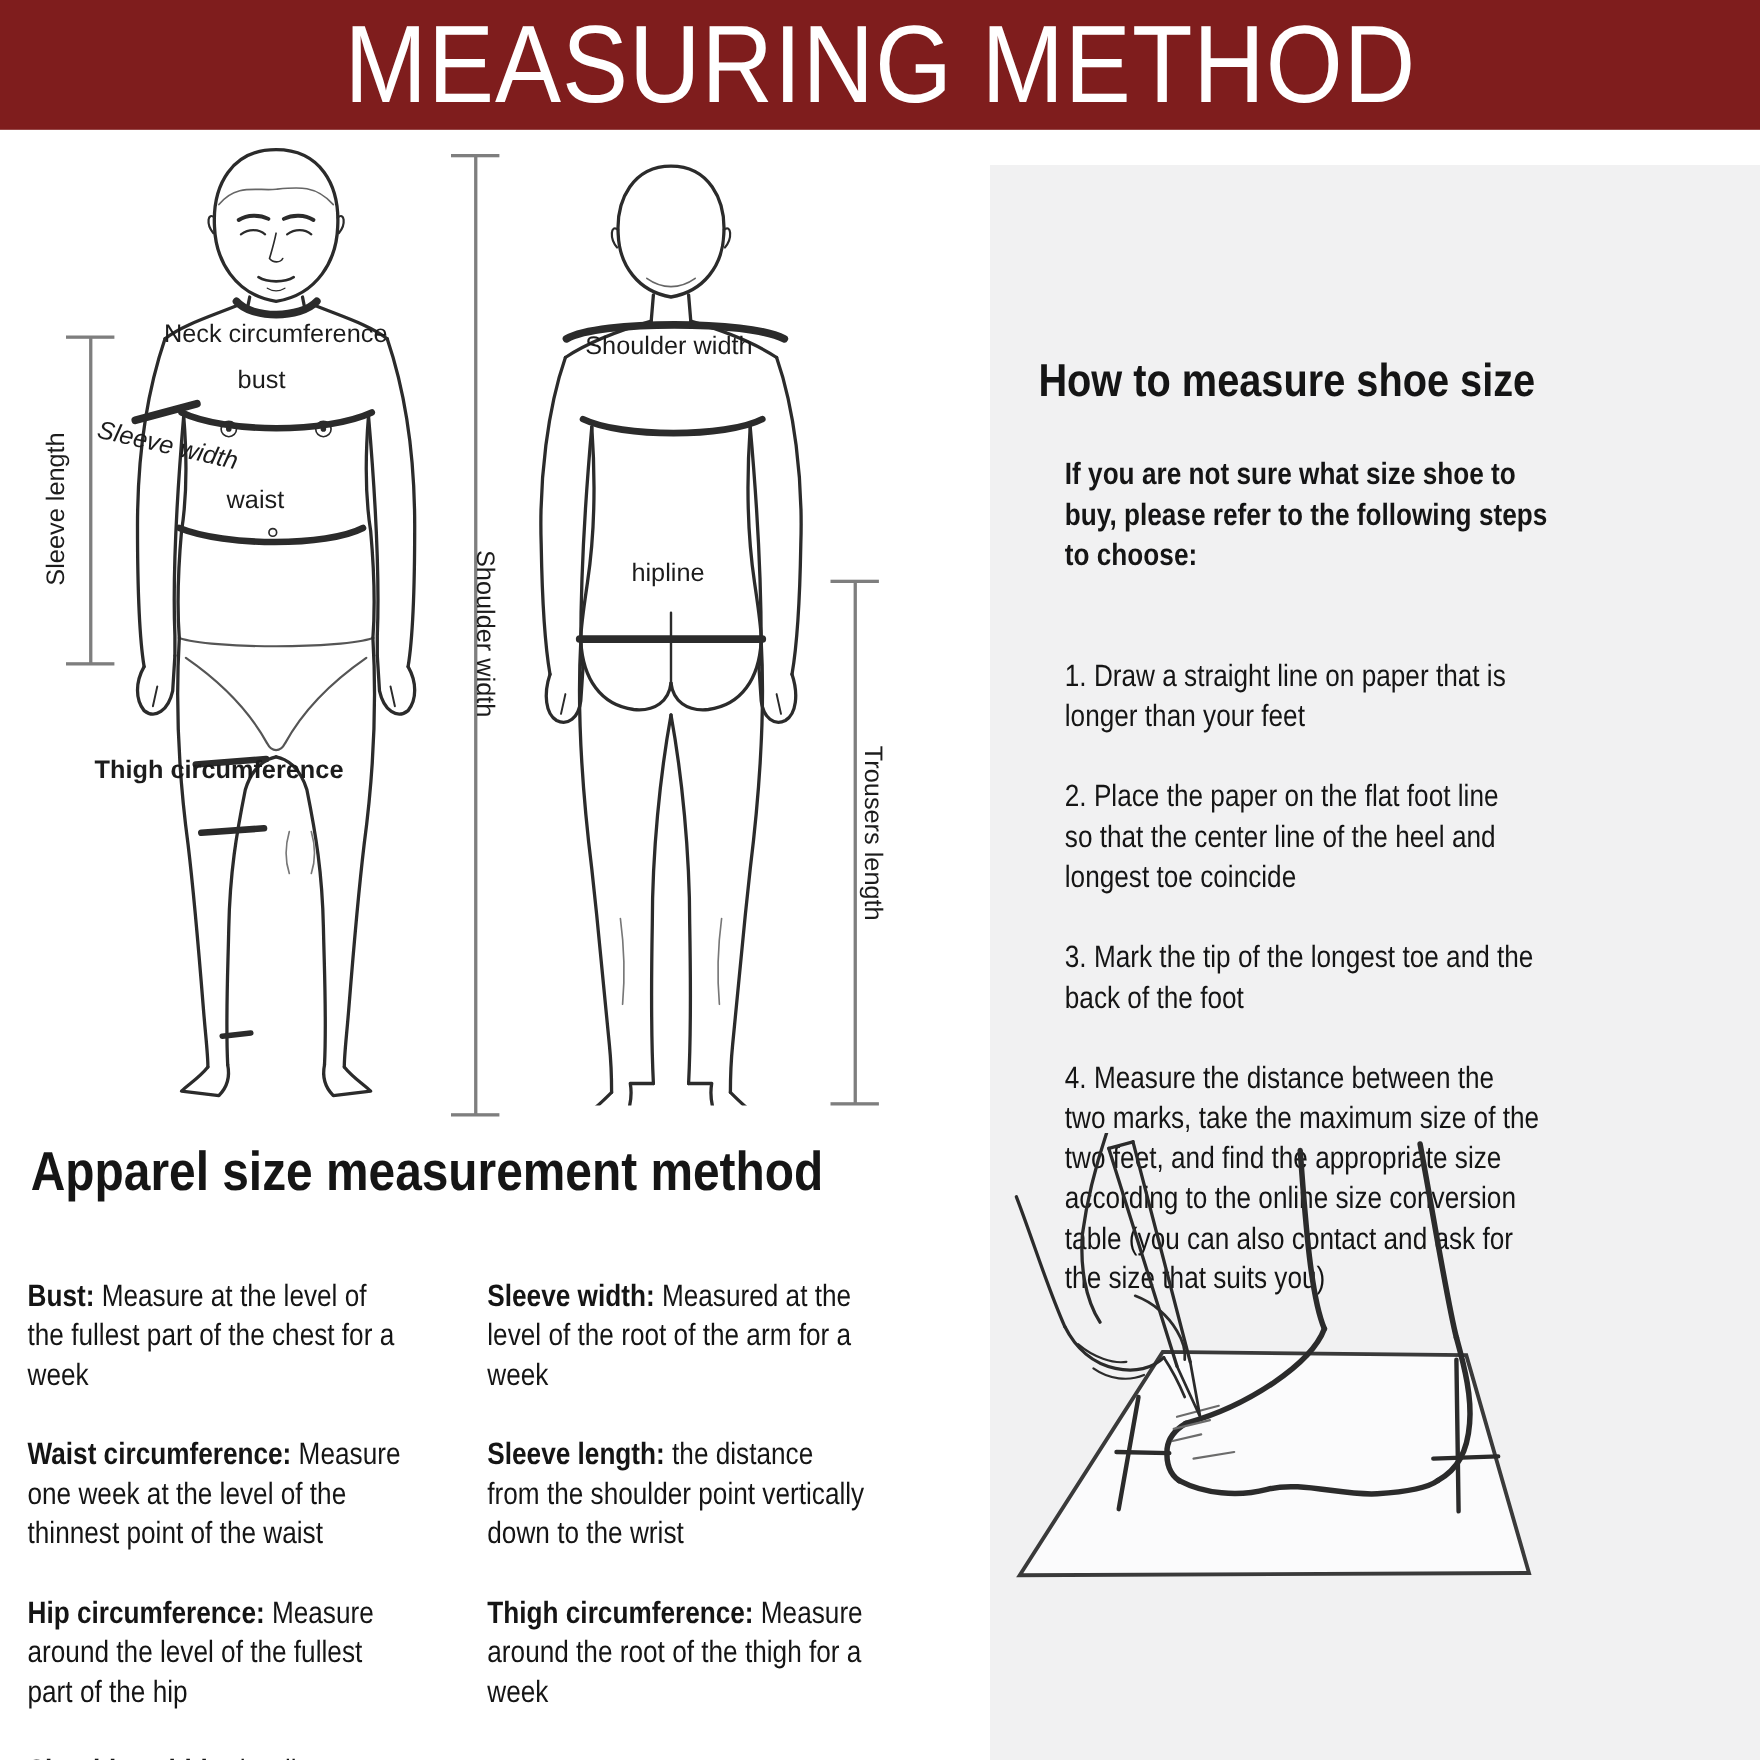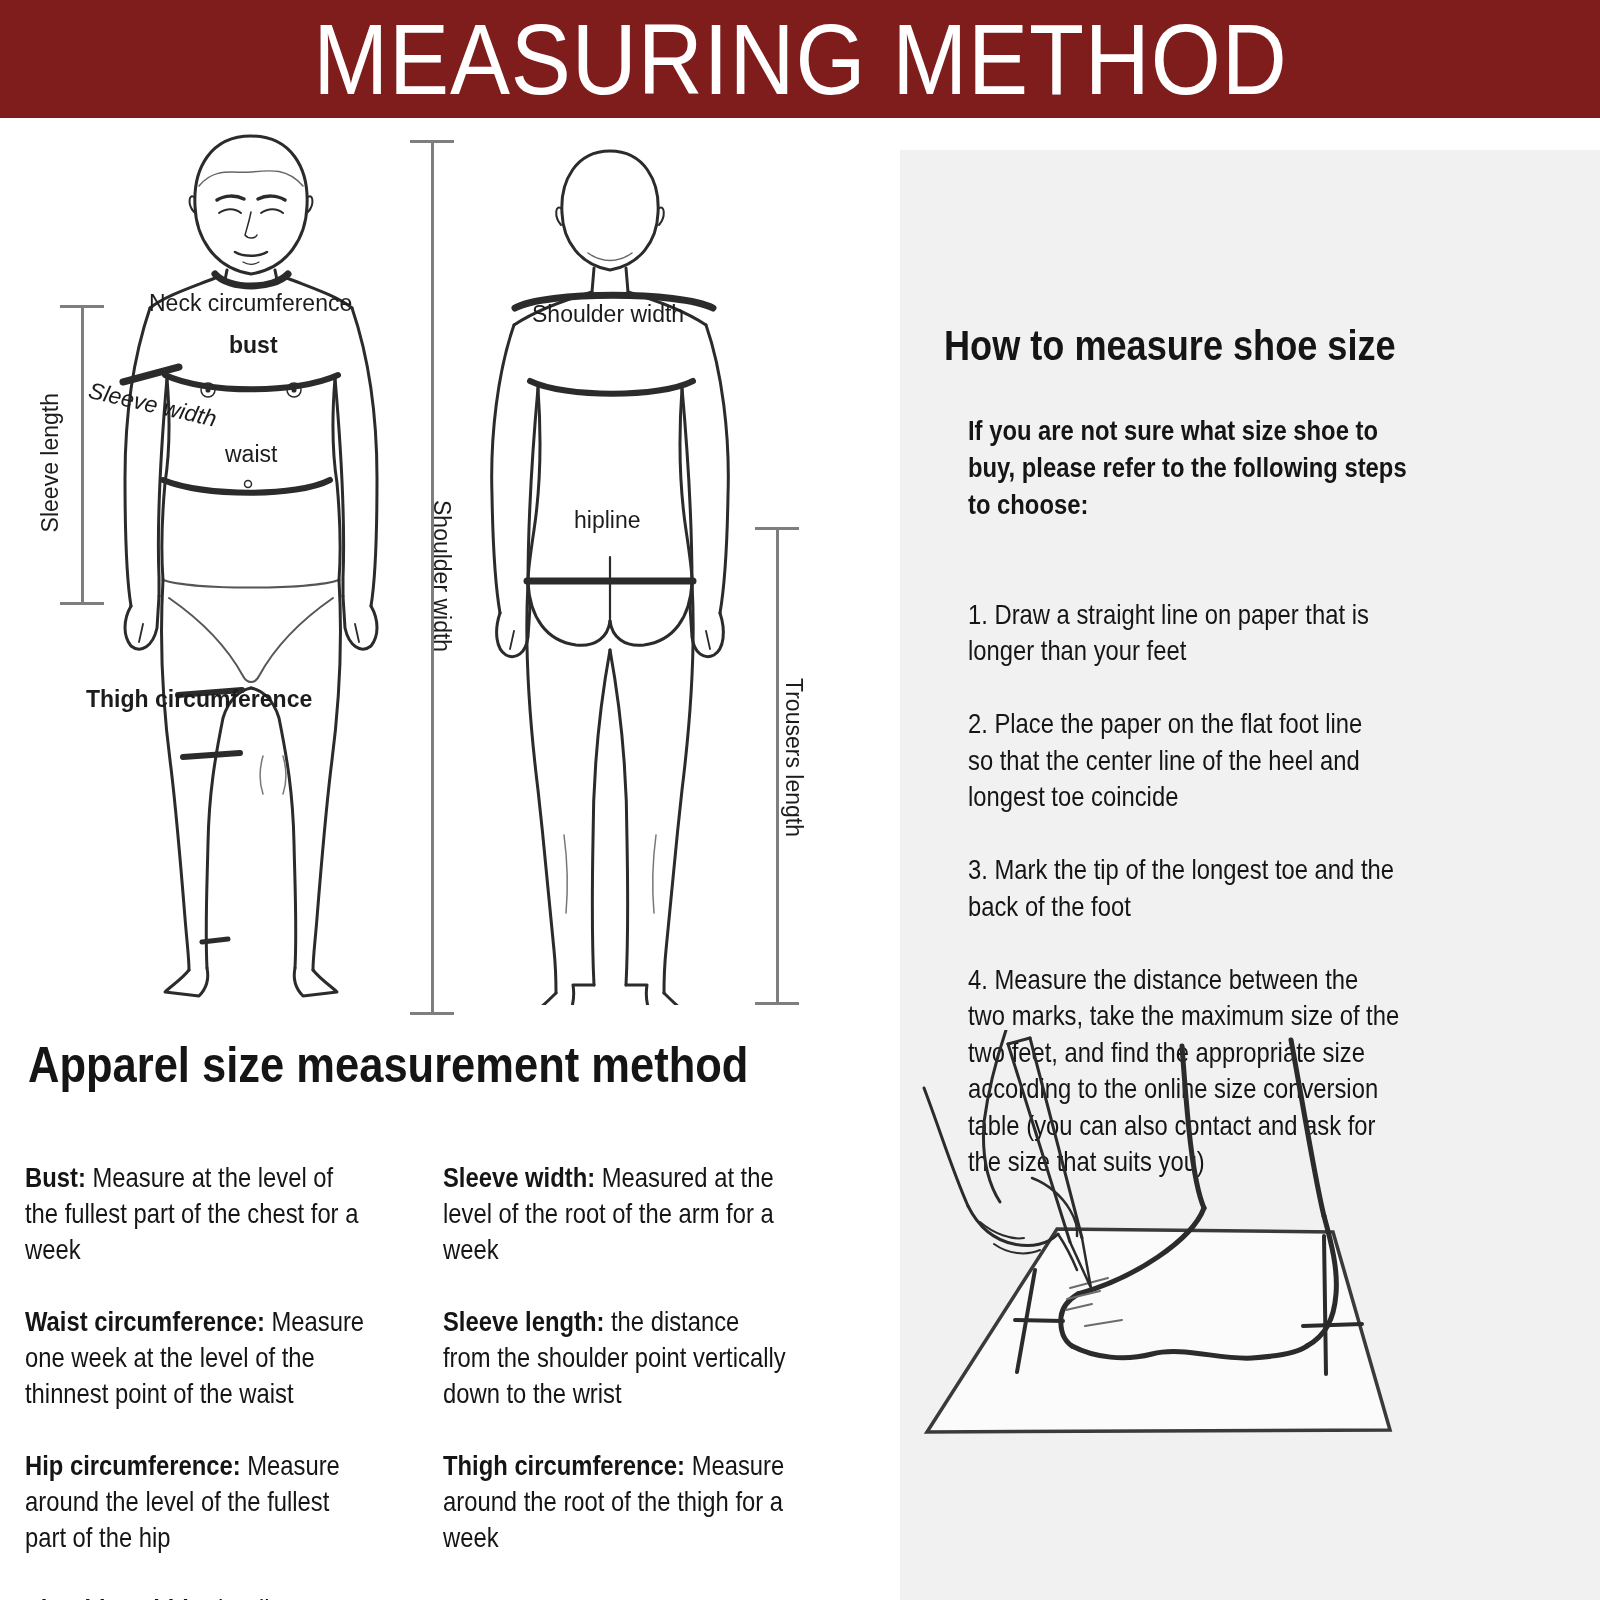--- a/index.html
+++ b/index.html
@@ -170,23 +170,23 @@
 
 <div class="vline" style="left:431px;top:141px;height:872px;"></div>
 <div class="hcap" style="left:410px;top:140px;"></div>
 <div class="hcap" style="left:410px;top:1012px;"></div>
 
 <div class="vline" style="left:776px;top:528px;height:476px;"></div>
 <div class="hcap" style="left:755px;top:527px;"></div>
 <div class="hcap" style="left:755px;top:1002px;"></div>
 
 <div class="flabel" style="left:149px;top:290px;">Neck circumference</div>
-<div class="flabel" style="left:229px;top:332px;font-weight:bold;">bust</div>
+<div class="flabel" style="left:216px;top:332px;">bust</div>
 <div class="flabel lbl-sleeve-width" style="left:92px;top:377px;">Sleeve width</div>
-<div class="flabel" style="left:225px;top:441px;">waist</div>
+<div class="flabel" style="left:206px;top:441px;">waist</div>
 <div class="flabel" style="left:86px;top:686px;font-weight:bold;">Thigh circumference</div>
 <div class="flabel" style="left:532px;top:301px;">Shoulder width</div>
 <div class="flabel" style="left:574px;top:507px;">hipline</div>
 <div class="flabel-v flabel-up" style="left:37px;top:393px;">Sleeve length</div>
 <div class="flabel-v" style="left:428px;top:500px;">Shoulder width</div>
 <div class="flabel-v" style="left:780px;top:678px;">Trousers length</div>
 
 <div class="apparel-heading">Apparel size measurement method</div>
 
 <div class="col col1">

